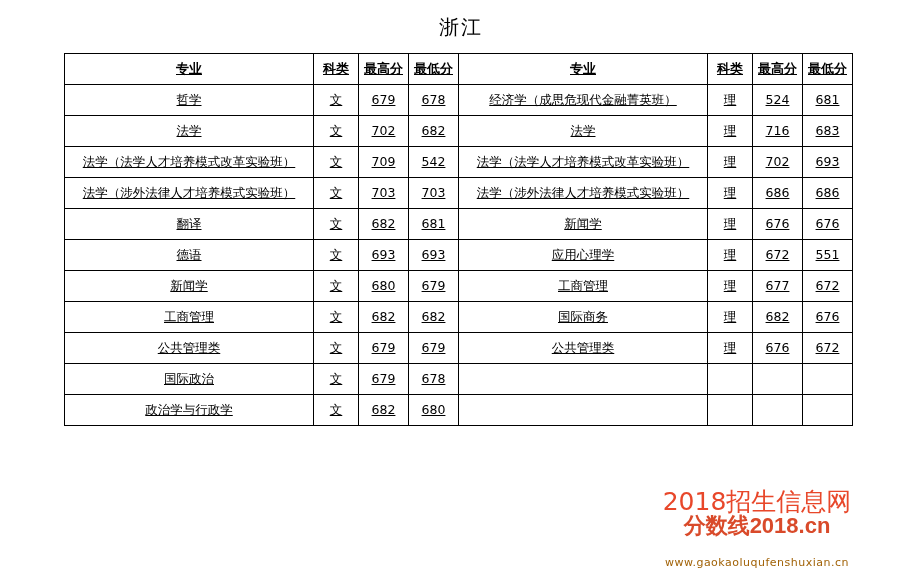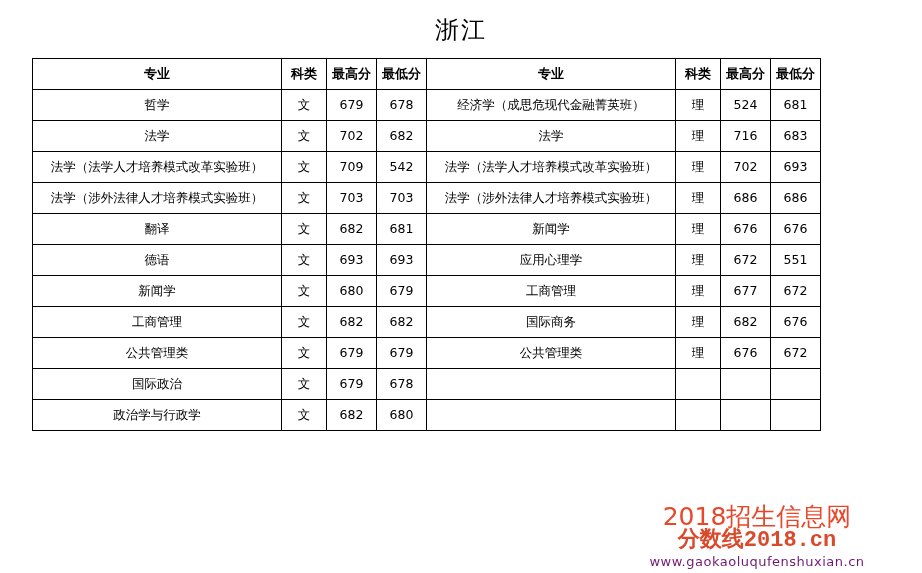--- a/index.html
+++ b/index.html
@@ -10,27 +10,28 @@
     width: 922px;
     height: 573px;
     background: #ffffff;
     font-family: "DejaVu Sans", "Liberation Sans", sans-serif;
     color: #000000;
     position: relative;
     overflow: hidden;
   }
   .page-title {
     text-align: center;
-    font-size: 24px;
+    font-size: 20px;
     font-weight: normal;
     margin: 14px 0 12px 0;
     letter-spacing: 2px;
   }
   .table-wrap {
-    padding: 0 32px;
+    padding: 0 64px;
+    text-decoration: underline;
   }
   table.score-table {
     border-collapse: collapse;
     width: 786px;
     table-layout: fixed;
   }
   table.score-table th,
   table.score-table td {
     border: 1px solid #000000;
     height: 30px;
@@ -73,28 +74,28 @@
     letter-spacing: 0px;
     line-height: 1.1;
     white-space: nowrap;
   }
   .wm-line2 {
     font-size: 22px;
     font-weight: bold;
     color: #d94a2a;
     line-height: 1.05;
     margin-top: -2px;
-    font-family: Liberation Mono, monospace;
+    font-family: Liberation Sans, sans-serif;
     white-space: nowrap;
   }
   .wm-line3 {
-    font-size: 13px;
-    color: #701a75;
+    font-size: 11px;
+    color: #a16207;
     letter-spacing: 0.5px;
-    margin-top: 2px;
+    margin-top: 19px;
     white-space: nowrap;
   }
 </style>
 </head>
 <body>
 
 <h1 class="page-title">浙江</h1>
 
 <div class="table-wrap">
   <table class="score-table">

